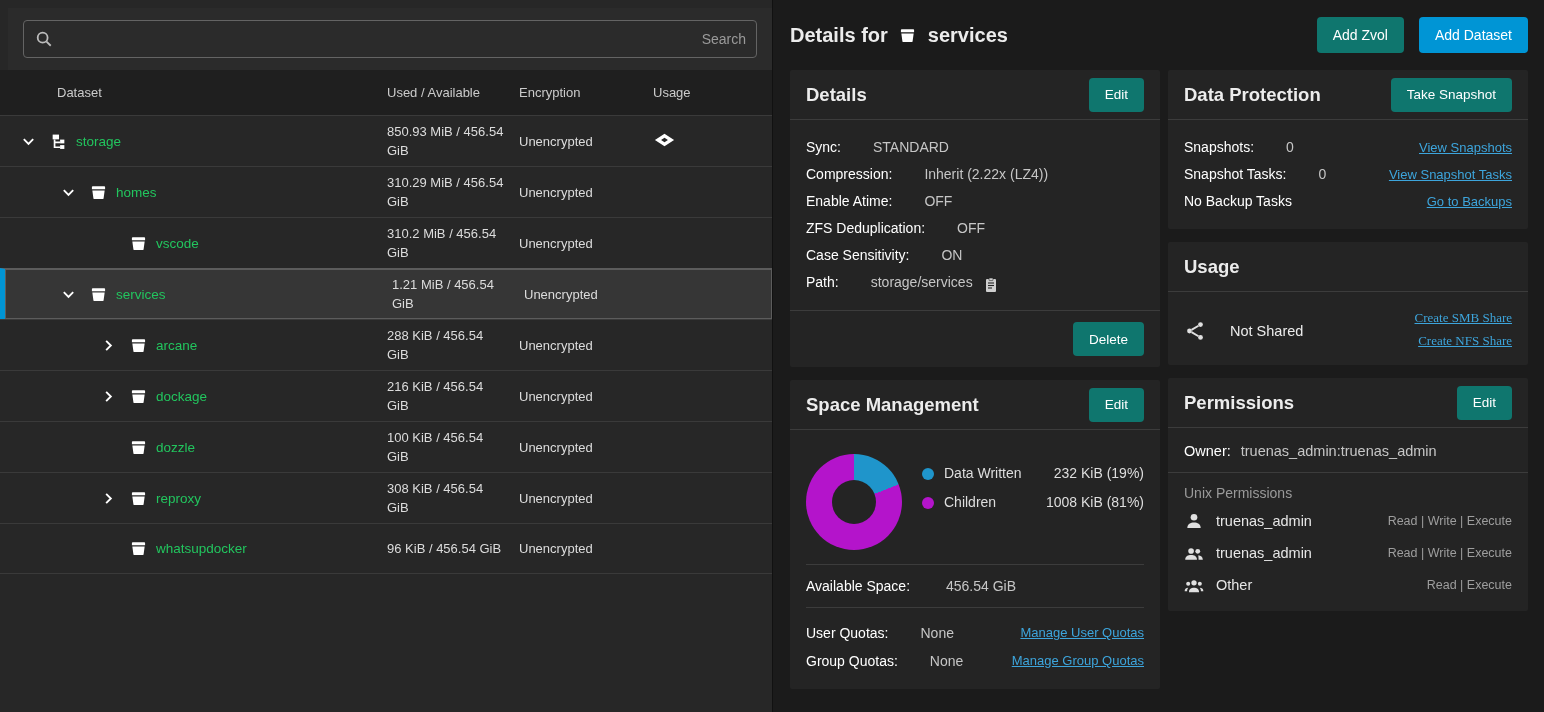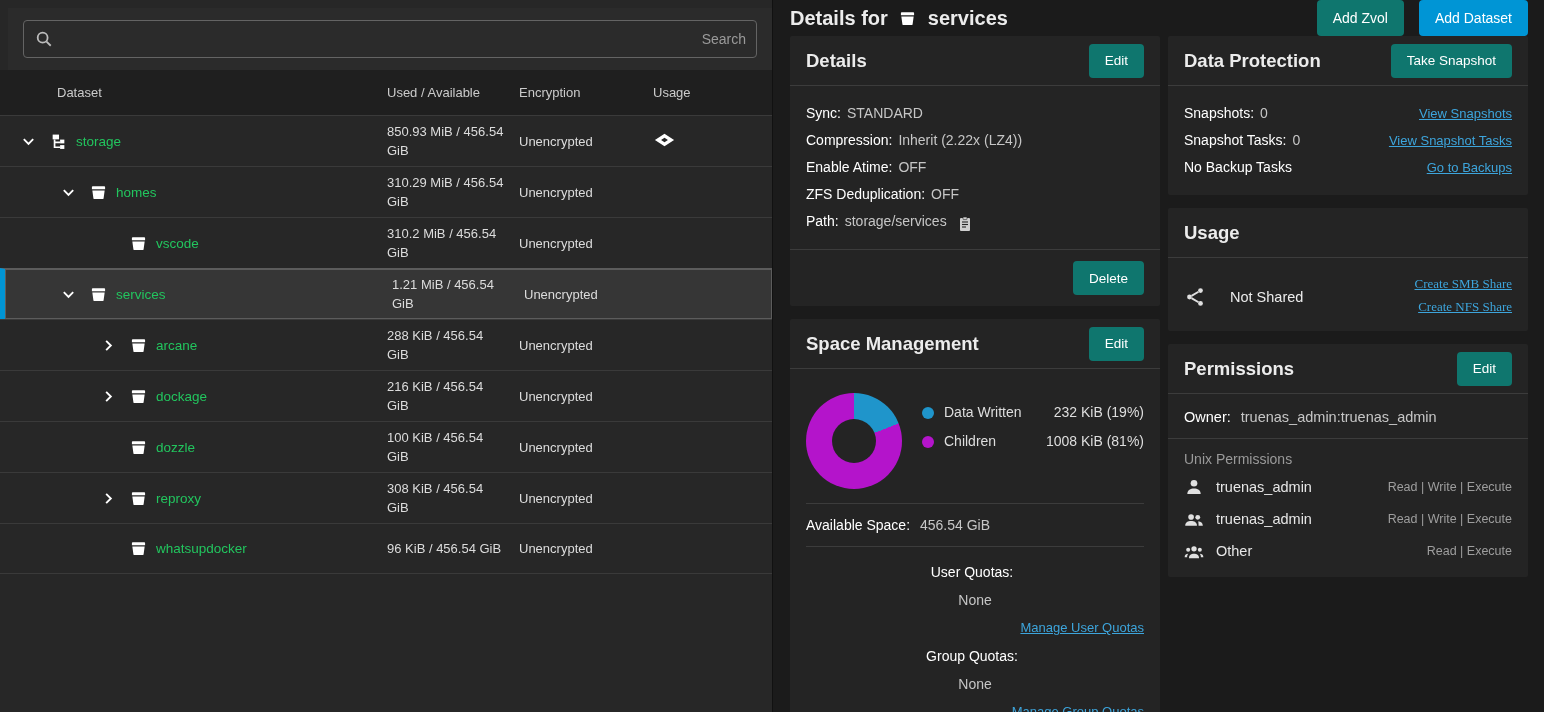--- a/index.html
+++ b/index.html
@@ -52,42 +52,42 @@
 
   .cards { display:grid; grid-template-columns:370px 1fr; gap:15px 8px; align-items:start; }
   .col { display:flex; flex-direction:column; gap:13px; }
   .card { background:#242424; border-radius:2px; }
   .card-head { display:flex; align-items:center; justify-content:space-between; padding:8px 16px; height:50px; border-bottom:1px solid #3c3c3c; }
   .card-title { font-size:18.5px; font-weight:bold; color:#ececec; }
   .card-body { padding:14px 16px; }
 
   .kv-line { line-height:27px; font-size:14px; display:flex; align-items:center; }
   .kv-label { color:#ffffff; margin-right:6px; }
-  .kv-value { color:#c6c6c6; }
+  .kv-value { color:#c6c6c6;margin-left:26px; }
   .copy-icon { width:16px; height:16px; margin-left:10px; cursor:pointer; }
 
   .card-foot { border-top:1px solid #3c3c3c; padding:11px 16px; display:flex; justify-content:flex-end; }
 
   a.link { color:#3da5dc; text-decoration:underline; font-size:13px; cursor:pointer; }
 
   
   .chart-row { display:flex; gap:20px; padding:4px 0 14px 0; border-bottom:1px solid #3c3c3c; }
   .donut { position:relative; width:96px; height:96px; border-radius:50%; flex:none; margin-top:6px; }
   .donut .hole { position:absolute; left:26px; top:26px; width:44px; height:44px; border-radius:50%; background:#242424; }
   .chart-right { flex:1; padding-top:2px; }
   .total-line { font-size:16.5px; font-weight:bold; color:#ececec; padding-bottom:9px; border-bottom:1px solid #3c3c3c; }
   .total-line .tv { margin-left:8px; }
   .legend { margin-top:9px; }
   .legend-row { display:flex; align-items:center; line-height:29px; font-size:14px; }
   .dot { width:12px; height:12px; border-radius:50%; margin-right:10px; flex:none; }
   .legend-label { color:#dedede; }
   .legend-value { margin-left:auto; color:#dedede; }
   .avail-line { padding:13px 0; border-bottom:1px solid #3c3c3c; font-size:14px; }
   .quotas { padding-top:11px; }
-  .quota-row { display:flex; align-items:center; line-height:28px; font-size:14px;flex-direction:column; }
+  .quota-row { display:flex; align-items:center; line-height:28px; font-size:14px; }
   .quota-row a { margin-left:auto; }
 
   
   .dp-row { display:flex; align-items:center; line-height:27px; font-size:14px; }
   .dp-row a { margin-left:auto; }
 
   
   .usage-body { display:flex; padding:16px; }
   .usage-status { display:flex; align-items:center; gap:12px; font-size:14.5px; color:#ececec; margin-top:5px; }
   .usage-links { margin-left:auto; display:flex; flex-direction:column; align-items:flex-end; gap:7px; padding-top:2px;font-family:Liberation Serif, serif; }
@@ -330,20 +330,24 @@
               </div>
               <div class="kv-line">
                 <span class="kv-label">Enable Atime:</span>
                 <span class="kv-value">OFF</span>
               </div>
               <div class="kv-line">
                 <span class="kv-label">ZFS Deduplication:</span>
                 <span class="kv-value">OFF</span>
               </div>
               <div class="kv-line">
+                <span class="kv-label">Case Sensitivity:</span>
+                <span class="kv-value">ON</span>
+              </div>
+              <div class="kv-line">
                 <span class="kv-label">Path:</span>
                 <span class="kv-value">storage/services</span>
                 <span class="copy-icon"><svg viewBox="0 0 16 16" width="16" height="16">
                     <rect x="3" y="2" width="10" height="13" rx="1" fill="#cfcfcf"></rect>
                     <rect x="6" y="1" width="4" height="2.6" rx="0.6" fill="#cfcfcf" stroke="#242424" stroke-width="0.6"></rect>
                     <line x1="5" y1="6" x2="11" y2="6" stroke="#242424" stroke-width="1.1"></line>
                     <line x1="5" y1="8.5" x2="11" y2="8.5" stroke="#242424" stroke-width="1.1"></line>
                     <line x1="5" y1="11" x2="9" y2="11" stroke="#242424" stroke-width="1.1"></line>
                   </svg></span>
               </div>

